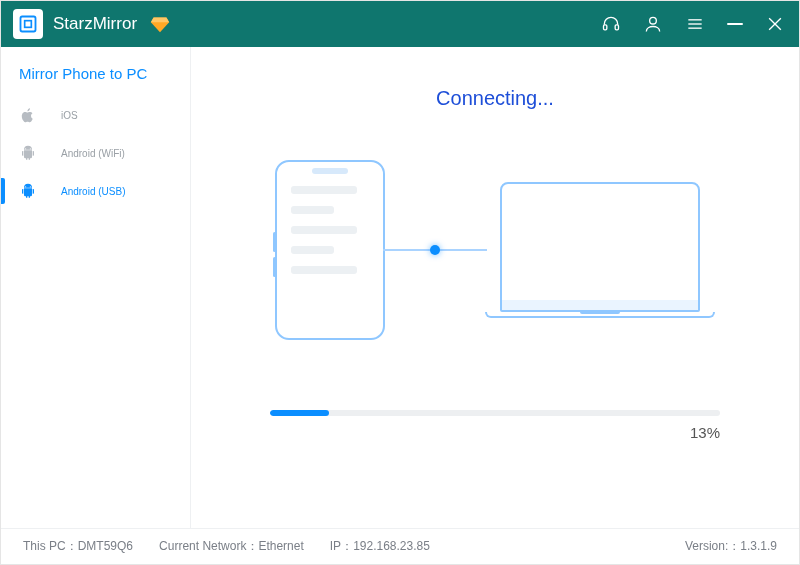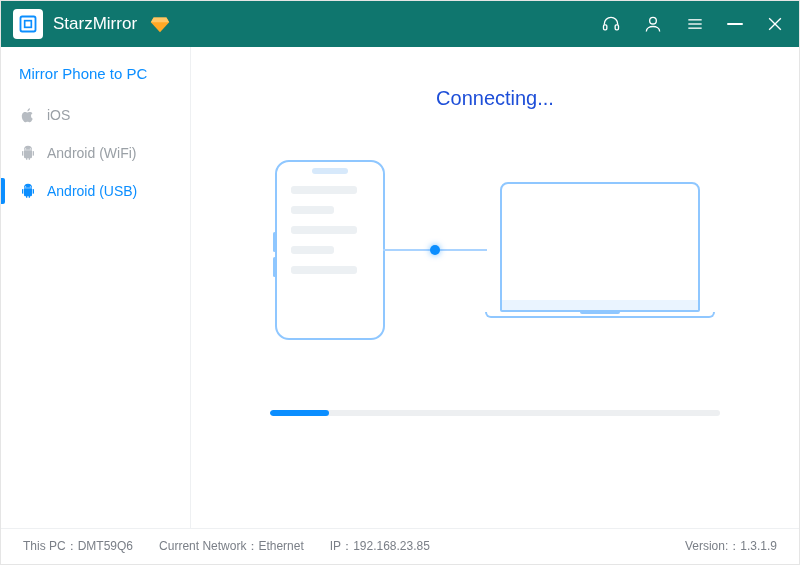--- a/index.html
+++ b/index.html
@@ -16,21 +16,21 @@
   .title-actions { display: flex; align-items: center; gap: 22px; }
   .title-actions .tbtn { display:flex; align-items:center; justify-content:center; cursor:pointer; }
   .title-actions svg { width: 20px; height: 20px; stroke: #fff; fill:none; stroke-width:1.6; }
   .title-actions .min-line { width:16px; height:2px; background:#fff; border-radius:1px; }
 
   
   .body { flex:1; display:flex; min-height:0; }
 
   .sidebar { width: 190px; border-right:1px solid #eef0f2; display:flex; flex-direction:column; padding-top:18px; }
   .sidebar-title { color:#0b8eff; font-size:15px; font-weight:500; padding:0 18px 14px 18px; }
-  .nav-item { display:flex; align-items:center; gap:10px; padding:10px 18px; font-size:14px; color:#9aa0a6; cursor:pointer; position:relative; }
+  .nav-item { display:flex; align-items:center; gap:24px; padding:10px 18px; font-size:10px; color:#9aa0a6; cursor:pointer; position:relative; }
   .nav-item.active { color:#0b8eff; }
   .nav-item.active::before { content:""; position:absolute; left:0; top:6px; bottom:6px; width:4px; background:#0b8eff; border-radius:0 2px 2px 0; }
   .nav-icon { width:18px; height:18px; display:flex; align-items:center; justify-content:center; }
   .nav-icon svg { width:16px; height:18px; }
 
   .main { flex:1; display:flex; flex-direction:column; align-items:center; padding:40px 40px 0 40px; position:relative; }
   .status { font-size:20px; color:#1d4ed8; margin-bottom:40px; }
 
   .illus { position:relative; width:440px; height:200px; display:flex; align-items:center; justify-content:space-between; }
   .phone { width:110px; height:180px; border:2px solid #8fc7ff; border-radius:14px; background:#fff; position:relative; padding:24px 14px; }
@@ -164,20 +164,21 @@
         <div class="laptop">
           <div class="laptop-screen"></div>
           <div class="laptop-base"></div>
         </div>
       </div>
 
       <div class="progress-wrap">
         <div class="progress-bar">
           <div class="progress-fill" style="width:13%"></div>
         </div>
+        <div class="progress-pct">13%</div>
       </div>
     </div>
 
   </div>
 
   <div class="statusbar">
     <div class="sb-item">
       <span class="lbl">This PC：</span><span>DMT59Q6</span>
     </div>
     <div class="sb-item">

